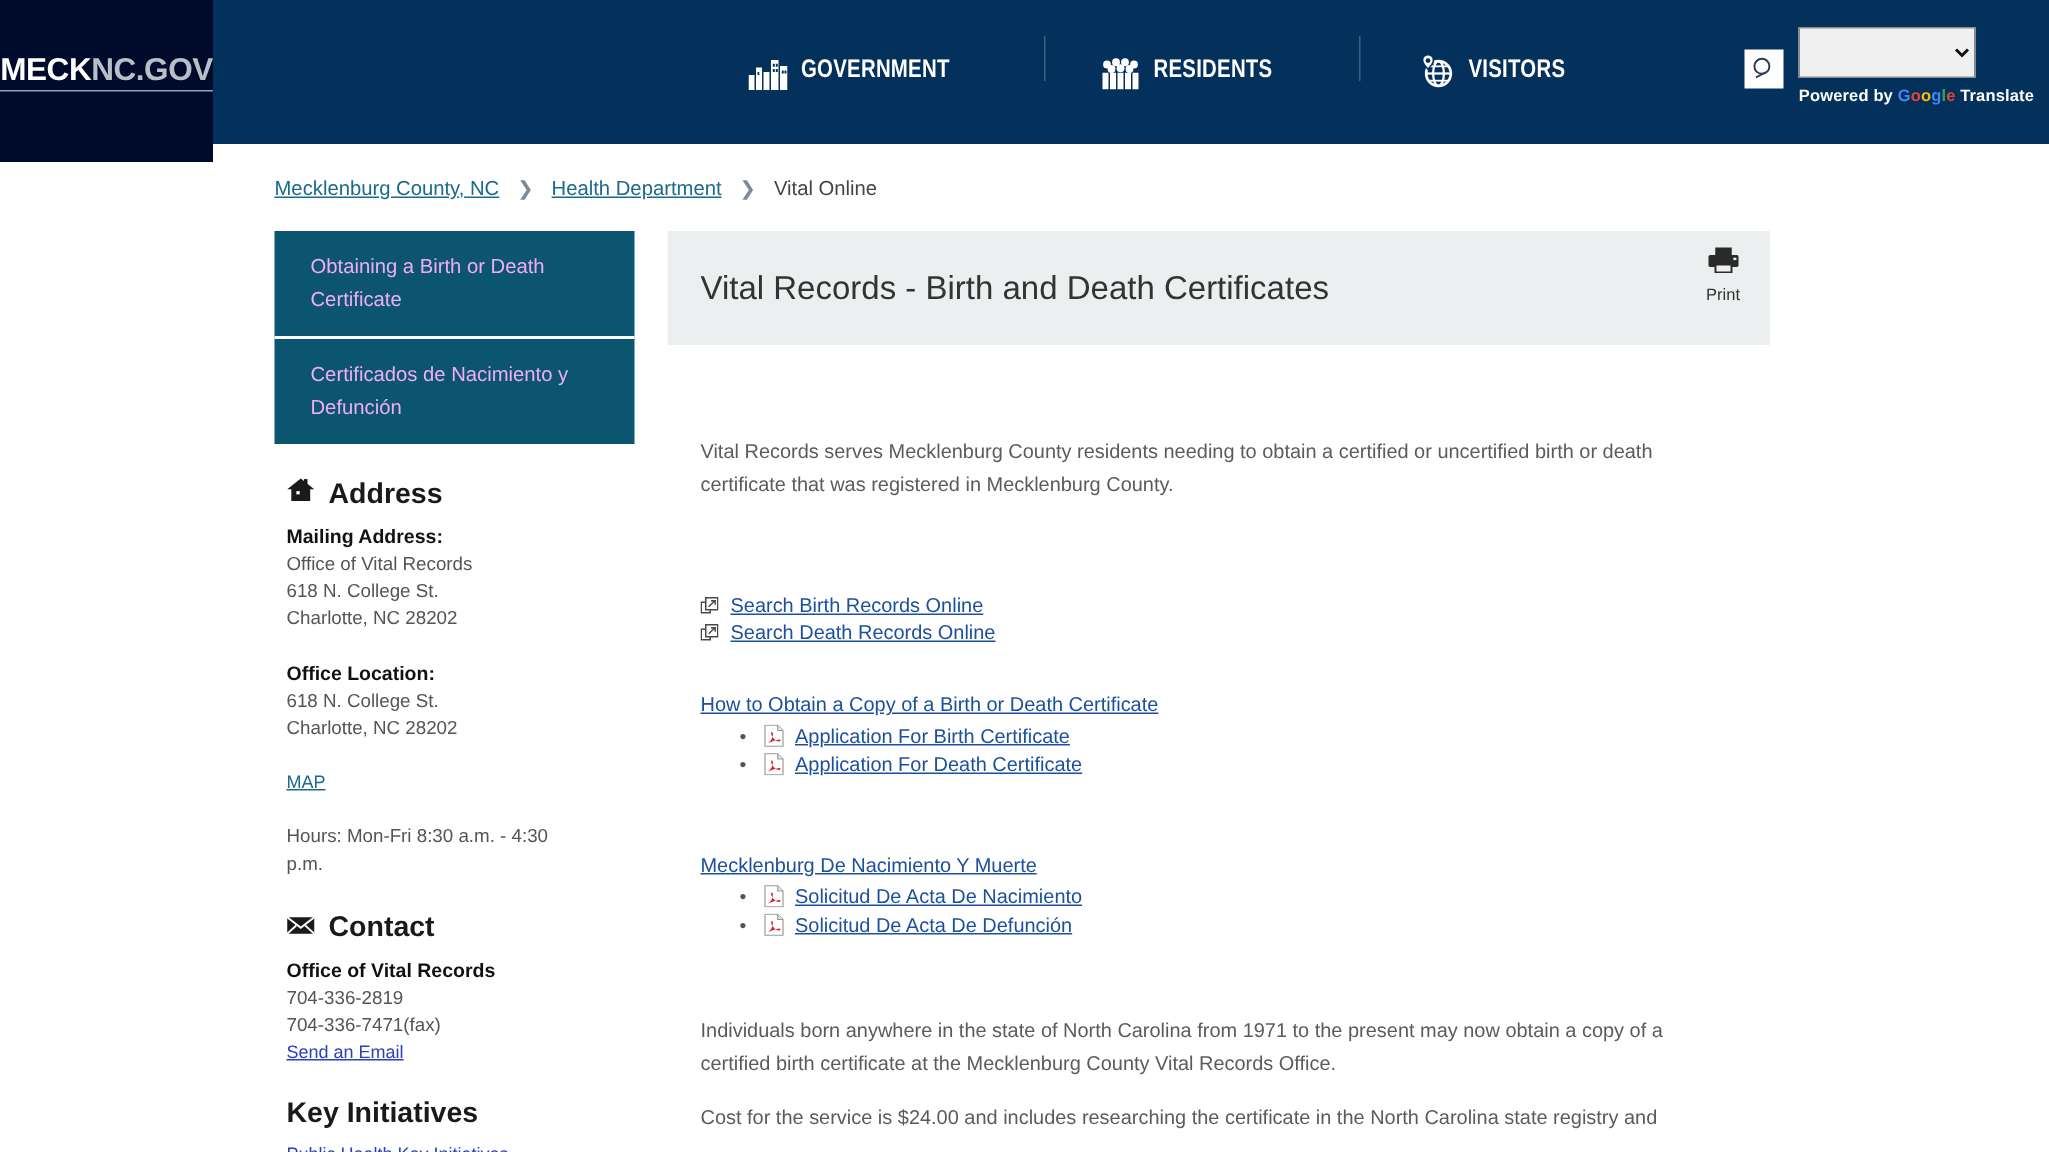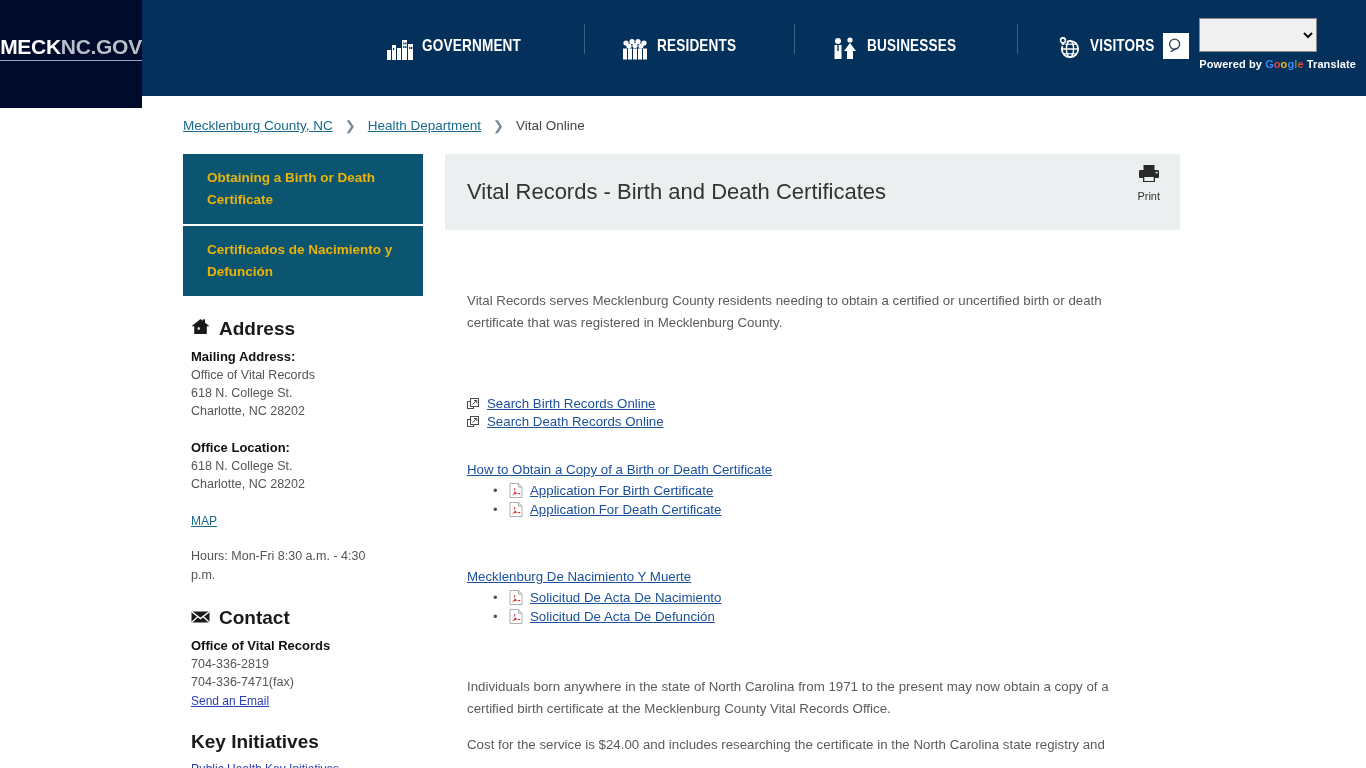--- a/index.html
+++ b/index.html
@@ -141,26 +141,25 @@
     padding-left: 183px;
     padding-top: 21px;
     gap: 22px;
   }
   .sidebar { width: 240px; flex: 0 0 240px; }
   .content { width: 735px; flex: 0 0 735px; }
 
   
   .side-nav { background: #0c5571; }
   .side-nav-item {
-    color: #eab308;
+    color: #f0abfc;
     font-size: 13.5px;
     line-height: 22px;
     padding: 13px 20px 13px 24px;
     cursor: pointer;
-    font-weight: bold;
   }
   .side-nav-item + .side-nav-item { border-top: 2px solid #ffffff; }
 
   
   .side-block { margin-top: 22px; padding-left: 8px; }
   .side-heading {
     display: flex;
     align-items: center;
     gap: 9px;
     font-size: 19px;
@@ -316,32 +315,20 @@
           <rect x="1" y="12.5" width="4" height="11" fill="#fff"></rect>
           <rect x="6" y="12.5" width="4" height="11" fill="#fff"></rect>
           <rect x="11" y="12.5" width="4" height="11" fill="#fff"></rect>
           <rect x="16" y="12.5" width="4" height="11" fill="#fff"></rect>
           <rect x="21" y="12.5" width="4" height="11" fill="#fff"></rect>
         </svg>
       </span>
       <span class="nav-label">RESIDENTS</span>
     </div>
 
-    <div class="nav-item">
-      <span>
-        <svg class="nav-icon" viewBox="0 0 26 24">
-          <circle cx="6" cy="5" r="3" fill="#fff"></circle>
-          <rect x="2.5" y="9" width="7" height="14" fill="#fff"></rect>
-          <rect x="5.3" y="9" width="1.4" height="6" fill="#04305c"></rect>
-          <circle cx="18" cy="4" r="2.6" fill="#fff"></circle>
-          <path d="M18 7 L24 15 L21 15 L21 23 L15 23 L15 15 L12 15 Z" fill="#fff"></path>
-        </svg>
-      </span>
-      <span class="nav-label">BUSINESSES</span>
-    </div>
 
     <div class="nav-item">
       <span>
         <svg class="nav-icon" viewBox="0 0 26 24">
           <circle cx="15" cy="13" r="8.2" fill="none" stroke="#fff" stroke-width="1.8"></circle>
           <ellipse cx="15" cy="13" rx="3.6" ry="8.2" fill="none" stroke="#fff" stroke-width="1.5"></ellipse>
           <line x1="6.8" y1="13" x2="23.2" y2="13" stroke="#fff" stroke-width="1.5"></line>
           <line x1="8.2" y1="8.2" x2="21.8" y2="8.2" stroke="#fff" stroke-width="1.2"></line>
           <line x1="8.2" y1="17.8" x2="21.8" y2="17.8" stroke="#fff" stroke-width="1.2"></line>
           <path d="M8 0.5 C11.3 0.5 12.8 4.3 10.6 6.9 L8 10.2 L5.4 6.9 C3.2 4.3 4.7 0.5 8 0.5 Z" fill="#fff" stroke="#04305c" stroke-width="1"></path>

